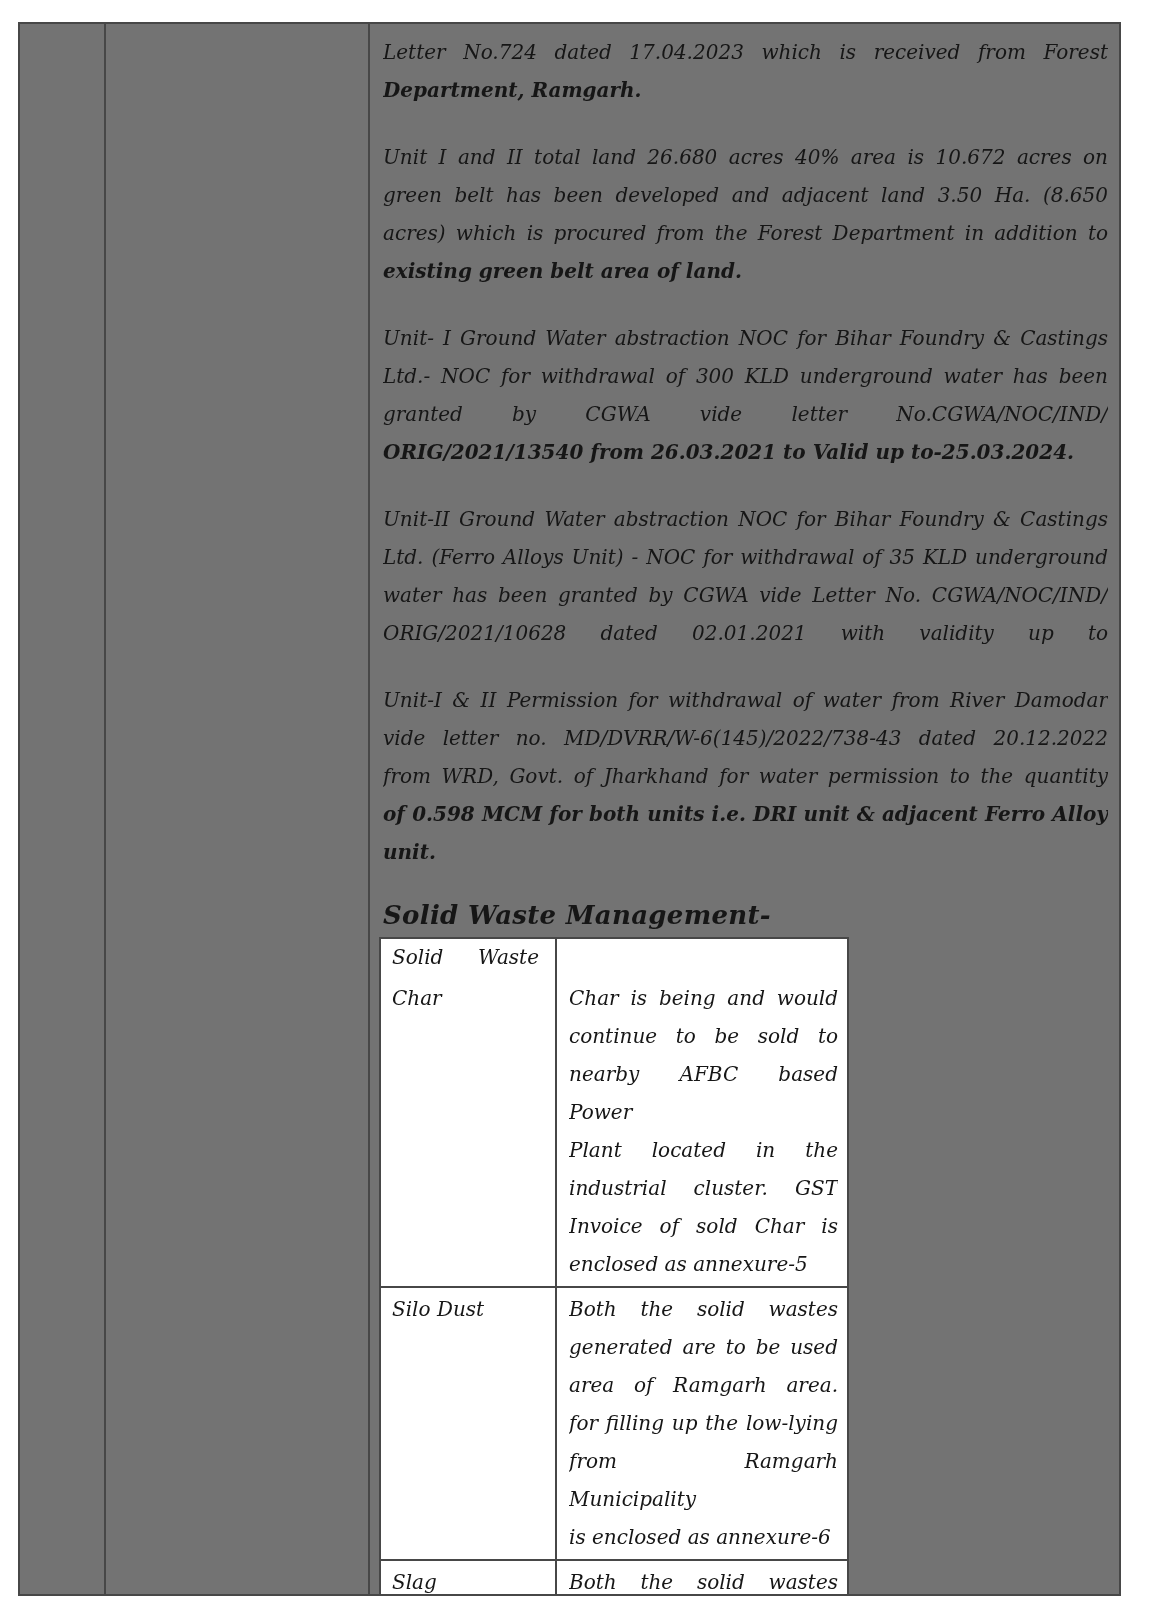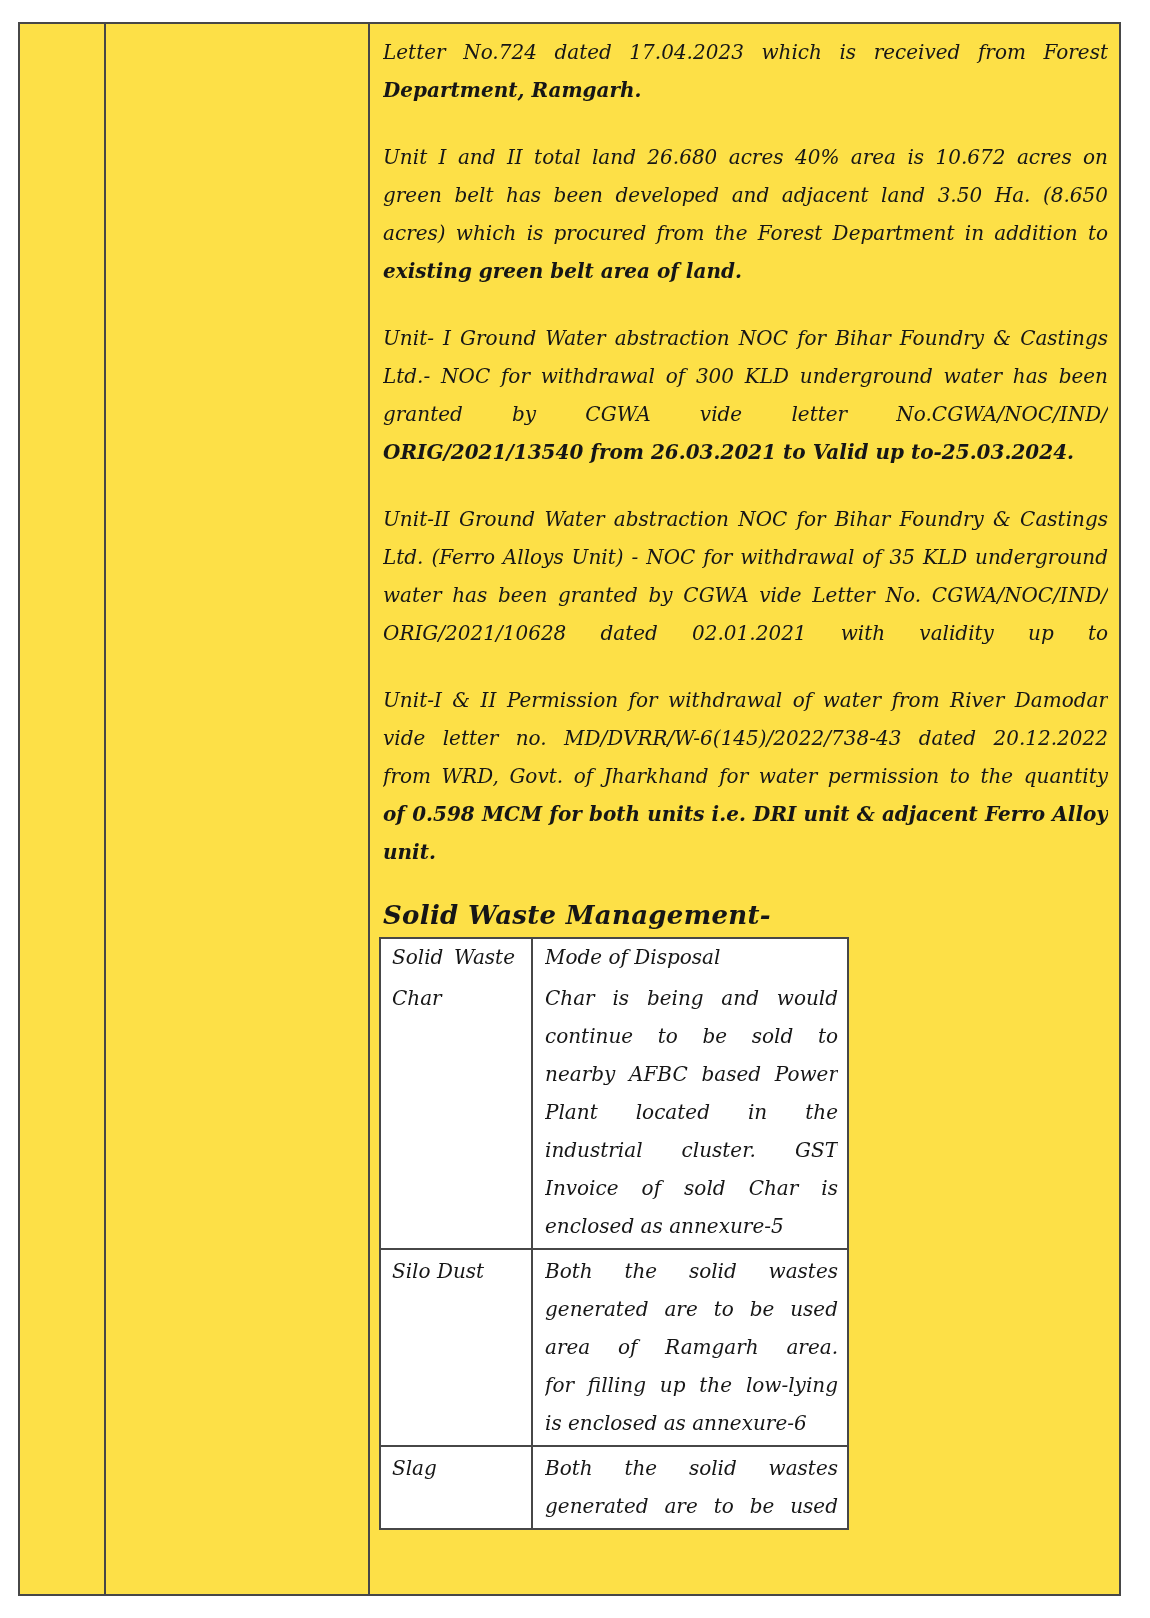--- a/index.html
+++ b/index.html
@@ -15,21 +15,21 @@
     font-style:italic;
     color:var(--tc);
     overflow:hidden;
   }
   .outer{
     position:absolute; left:18px; top:22px;
     width:1103px; height:1574px;
     border:2px solid var(--bc);
     display:flex;
     overflow:hidden;
-    background:#fde047;
+    background:#737373;
   }
   .c1{ width:86px;  border-right:2px solid var(--bc); }
   .c2{ width:264px; border-right:2px solid var(--bc); }
   .c3{ flex:1; padding:9px 11px 0 13px; }
 
   .para{ margin:0 0 29px 0; }
   .line{
     font-size:20px; line-height:38px;
     text-align:justify; text-align-last:justify;
     overflow:hidden; white-space:normal;
@@ -46,21 +46,21 @@
   .itable{
     width:470px;
     margin-left:-4px;
     border:2px solid var(--bc);
     background:#ffffff;
   }
   .irow{ display:flex; border-top:2px solid var(--bc); }
   .irow:first-child{ border-top:none; }
   .icell{ padding-top:2px; padding-bottom:3px; }
   .ileft{
-    width:152px;
+    width:176px;
     border-right:2px solid var(--bc);
     padding-left:11px; padding-right:16px;
   }
   .iright{ flex:1; padding-left:12px; padding-right:9px; }
   .iline{
     font-size:20px; line-height:38px;
     text-align:justify; text-align-last:justify;
     overflow:hidden;
   }
   .iline.last{ text-align-last:left; }
@@ -105,23 +105,20 @@
         </div>
       </div>
 
     <div class="heading">Solid Waste Management-</div>
 
     <div class="itable">
       <div class="irow ihead">
         <div class="icell ileft">
           <div class="iline">Solid Waste</div>
         </div>
-        <div class="icell iright">
-          <div class="iline last">Mode of Disposal</div>
-        </div>
       </div>
       <div id="itable-rows">
           <div class="irow">
             <div class="icell ileft">
               <div class="iline last">Char</div>
             </div>
             <div class="icell iright">
               <div class="iline">Char is being and would</div>
               <div class="iline">continue to be sold to</div>
               <div class="iline">nearby AFBC based Power</div>
@@ -133,20 +130,21 @@
           </div>
           <div class="irow">
             <div class="icell ileft">
               <div class="iline last">Silo Dust</div>
             </div>
             <div class="icell iright">
               <div class="iline">Both the solid wastes</div>
               <div class="iline">generated are to be used</div>
               <div class="iline">area of Ramgarh area.</div>
               <div class="iline">for filling up the low-lying</div>
+              <div class="iline">from Ramgarh Municipality</div>
               <div class="iline last">is enclosed as annexure-6</div>
             </div>
           </div>
           <div class="irow">
             <div class="icell ileft">
               <div class="iline last">Slag</div>
             </div>
             <div class="icell iright">
               <div class="iline">Both the solid wastes</div>
               <div class="iline">generated are to be used</div>

